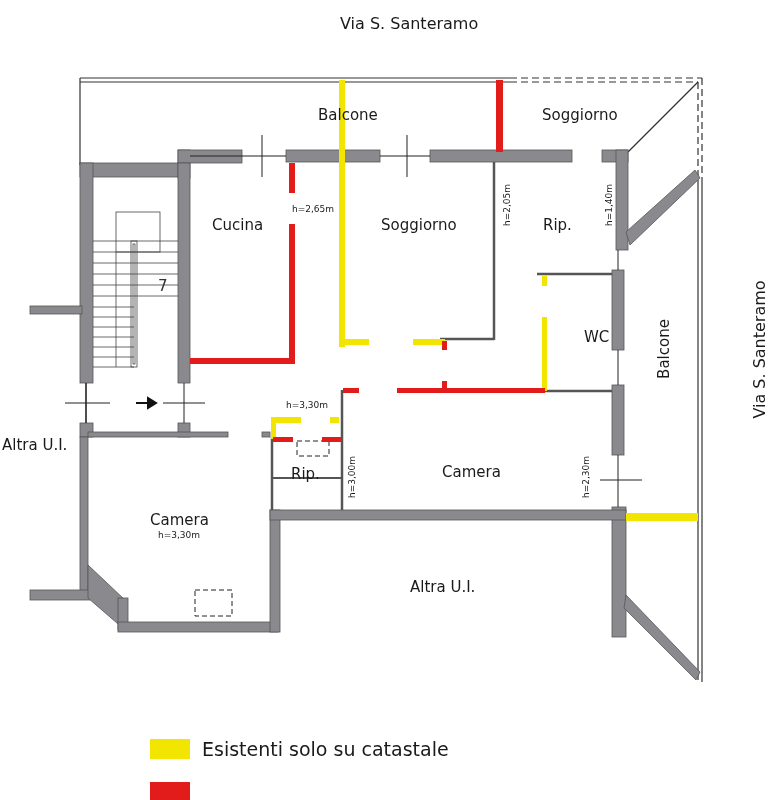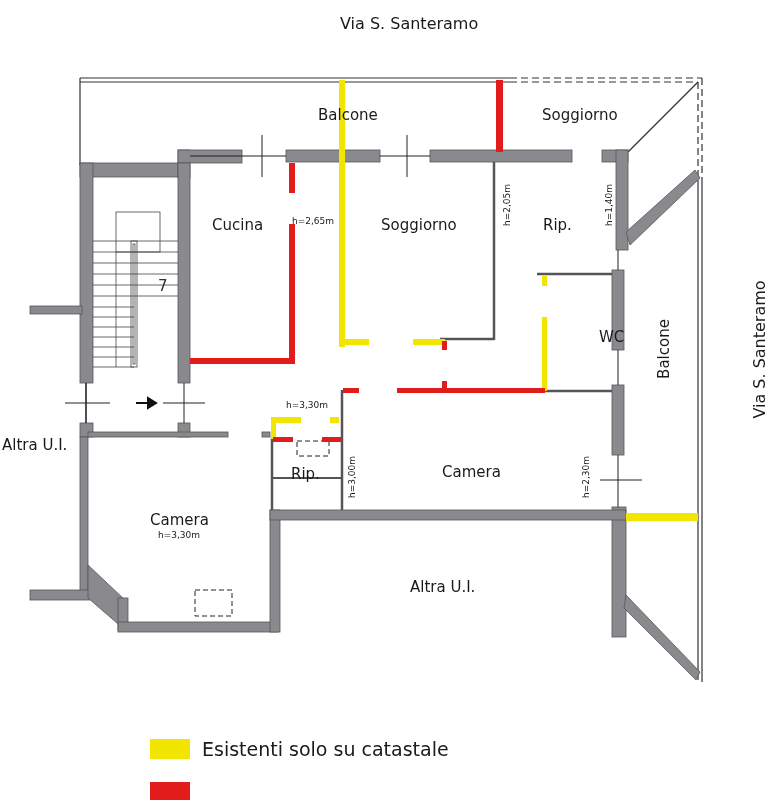--- a/index.html
+++ b/index.html
@@ -146,29 +146,29 @@
 </svg>
 
 <div class="lbl street" style="left:340px; top:14px;">Via S. Santeramo</div>
 <div class="lbl street vert" style="left:690px; top:340px;">Via S. Santeramo</div>
 
 <div class="lbl room" style="left:318px; top:106px;">Balcone</div>
 <div class="lbl room" style="left:542px; top:106px;">Soggiorno</div>
 <div class="lbl room" style="left:212px; top:216px;">Cucina</div>
 <div class="lbl room" style="left:364px; top:216px;margin-left:17px;">Soggiorno</div>
 <div class="lbl room" style="left:543px; top:216px;">Rip.</div>
-<div class="lbl room" style="left:599px; top:328px;text-align:center;">WC</div>
+<div class="lbl room" style="left:584px; top:328px;text-align:center;">WC</div>
 <div class="lbl room vert" style="left:634px; top:340px;">Balcone</div>
 <div class="lbl room" style="left:2px; top:436px;">Altra U.I.</div>
 <div class="lbl room" style="left:291px; top:465px;">Rip.</div>
 <div class="lbl room" style="left:442px; top:463px;">Camera</div>
 <div class="lbl room" style="left:150px; top:511px;">Camera</div>
 <div class="lbl room" style="left:410px; top:578px;">Altra U.I.</div>
 
-<div class="lbl small" style="left:292px; top:204px;margin-top:12px;">h=2,65m</div>
+<div class="lbl small" style="left:292px; top:204px;">h=2,65m</div>
 <div class="lbl small vert" style="left:486px; top:200px;">h=2,05m</div>
 <div class="lbl small vert" style="left:588px; top:200px;">h=1,40m</div>
 <div class="lbl small" style="left:286px; top:400px;">h=3,30m</div>
 <div class="lbl small vert" style="left:331px; top:472px;">h=3,00m</div>
 <div class="lbl small vert" style="left:565px; top:472px;">h=2,30m</div>
 <div class="lbl small" style="left:158px; top:530px;">h=3,30m</div>
 
 <div class="legend-row" style="top:738px;">
   <div class="legend-swatch" style="background:#f2e600;"></div>
   <span class="legend-text">Esistenti solo su catastale</span>

